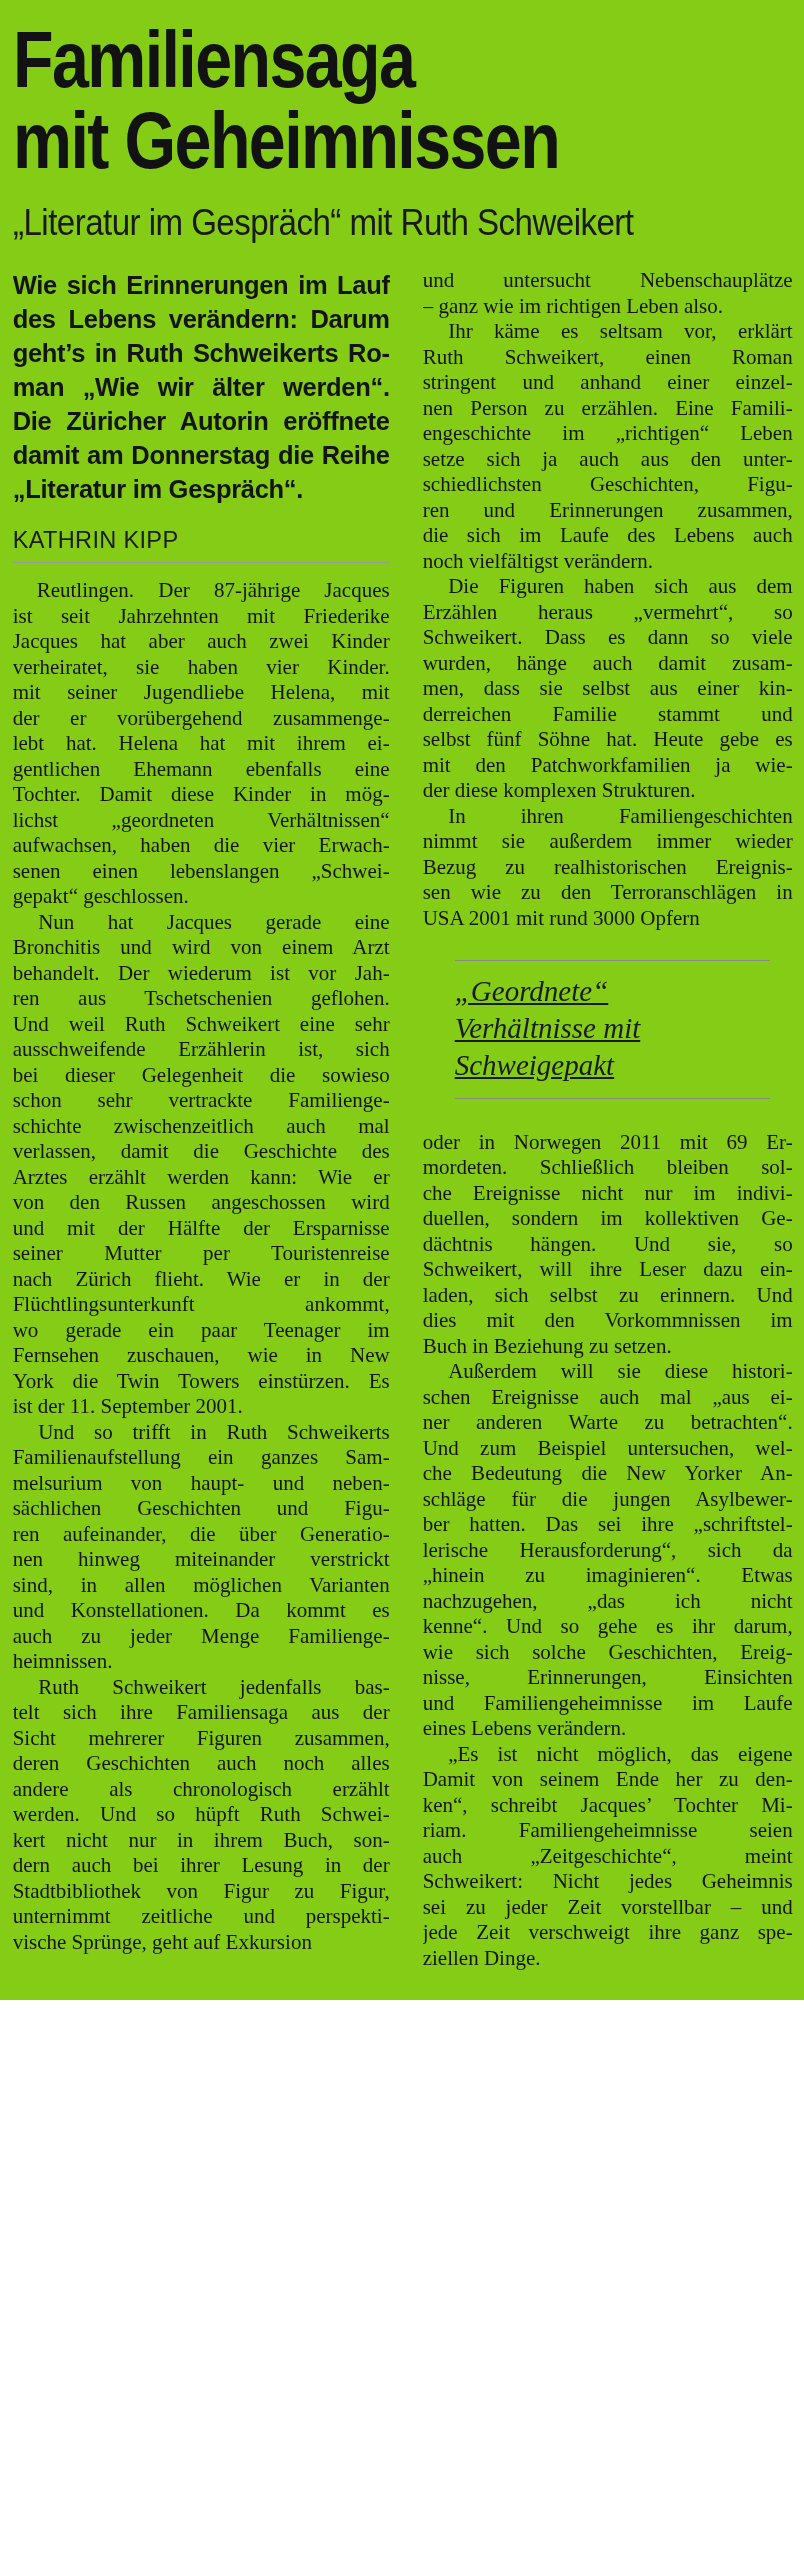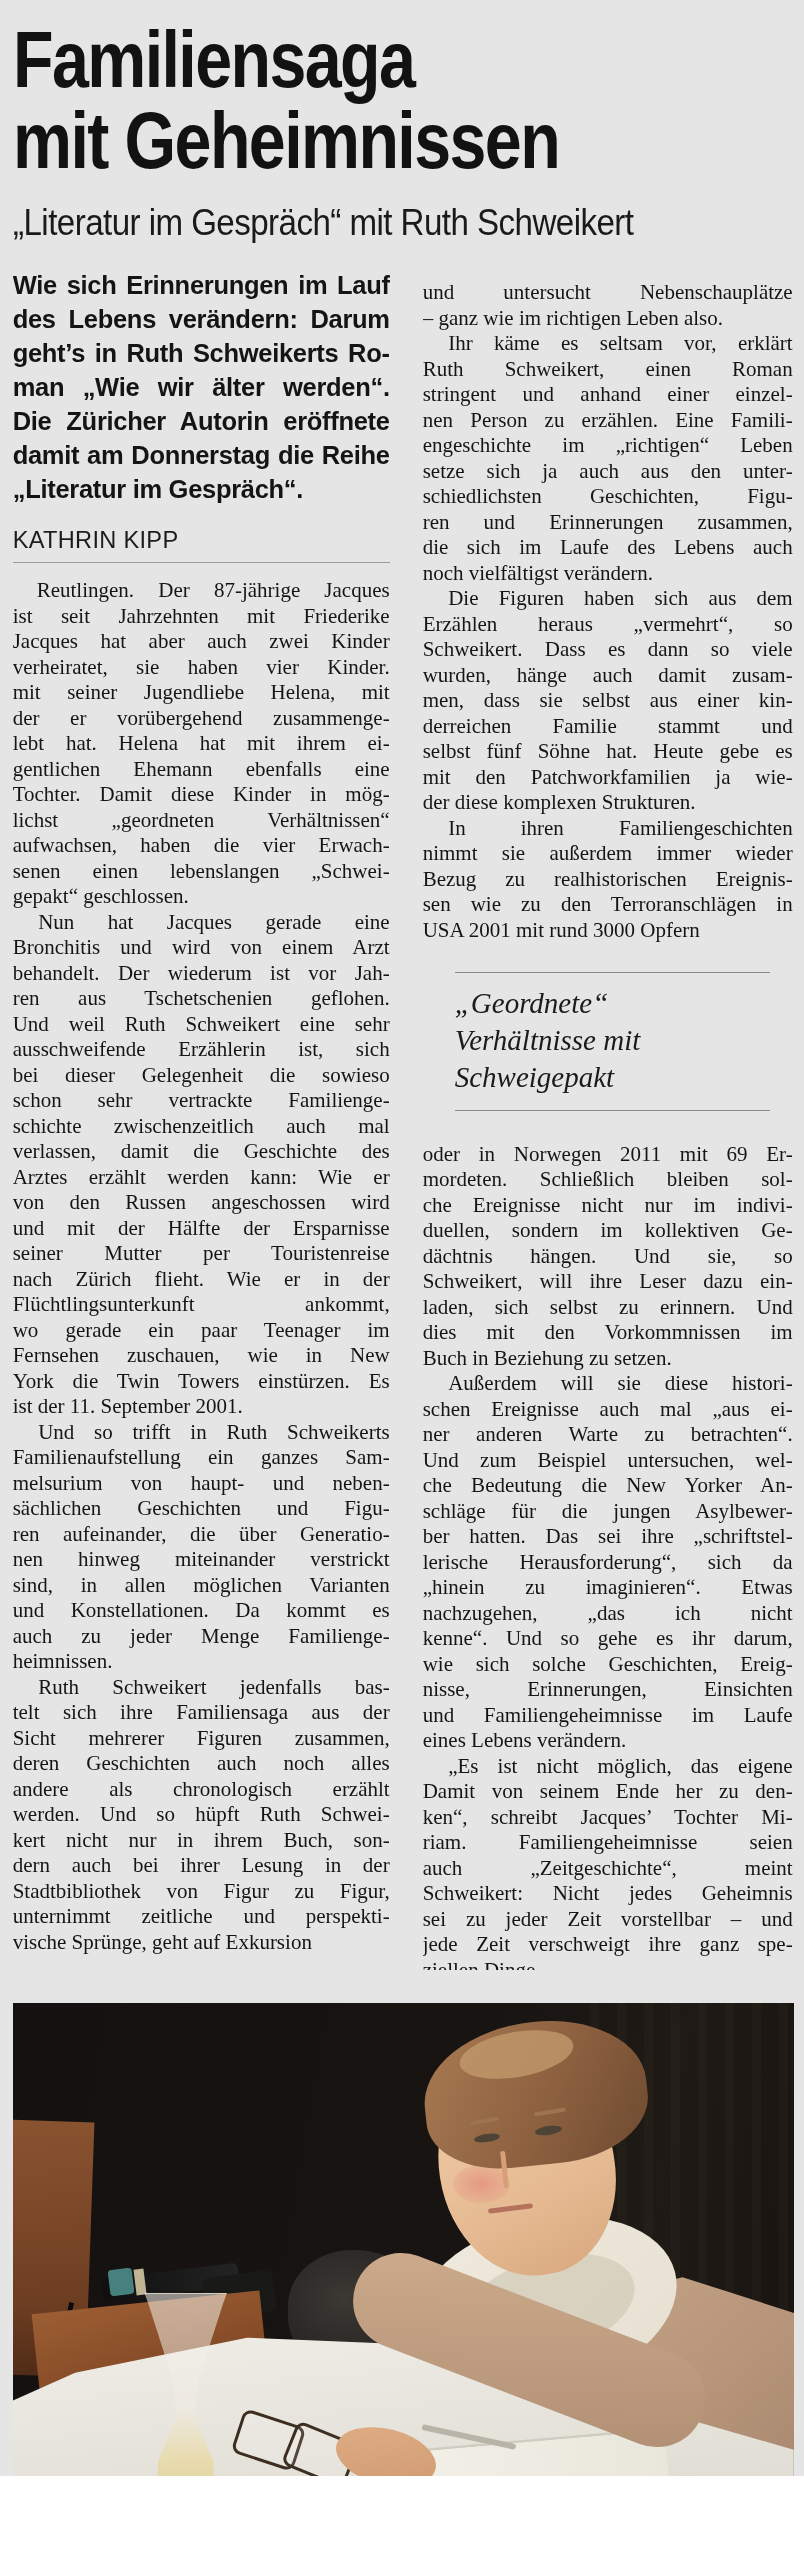--- a/index.html
+++ b/index.html
@@ -1,19 +1,19 @@
 <!DOCTYPE html>
 <html lang="de" style="font-size:10.2px"><head>
 <meta charset="utf-8">
 <style>
   html,body{margin:0;padding:0;background:#ffffff;}
   .page{
     position:relative;
-    width:805px;height:2476px;
-    background:#e5e5e5;
+    width:805px;height:2000px;
+    background:#84cc16;
     box-sizing:border-box;
     padding:19px 11.5px 0 12.7px;
     overflow:hidden;
     font-family:"Liberation Serif", serif;
     color:#171513;
   }
   
   .headline{
     font-family:"Liberation Sans", sans-serif;
     font-weight:bold;color:#121212;
@@ -37,29 +37,29 @@
   .lead{font-family:"Liberation Sans", sans-serif;font-weight:bold;
         font-size:25.5px;color:#141414;letter-spacing:-0.3px;}
   .lead .jline{height:34px;line-height:34px;}
   
   .byline-block{margin-top:20px;}
   .byline{font-family:"Liberation Sans", sans-serif;font-size:23.6px;line-height:28px;
           color:#1c1c1c;letter-spacing:0.3px;}
   .byline-rule{height:1.3px;background:#9b9b9b;margin-top:7.6px;}
   
   .bodytext{margin-top:15.3px;font-size:21px;line-height:25.5px;}
-  .colB .bodytext{margin-top:12px;}
+  .colB .bodytext{margin-top:0;}
   .jline{text-align:justify;text-align-last:justify;height:25.5px;overflow:hidden;}
   .jline.last{text-align-last:left;}
   .para.indent .jline.first{text-indent:25.5px;}
   .para b{font-weight:normal;margin-left:24px;}
   
   .pullquote{margin:29px 23px 31px 32px;border-top:1.3px solid #8a8a8a;border-bottom:1.3px solid #8a8a8a;
              padding:11.5px 0 14px 0;}
-  .pullquote .pqline{font-style:italic;font-size:29px;line-height:37px;color:#1b1b1b;}
+  .pullquote .pqline{font-style:italic;font-size:29px;line-height:37px;color:#1b1b1b;text-decoration:underline;}
   
   .photo{position:relative;margin-top:33px;width:781px;height:507px;overflow:hidden;
          background:linear-gradient(100deg,#151110 0%,#181412 55%,#1f1a15 78%,#17130f 100%);}
   .photo *{position:absolute;}
   .ph-streaks{right:0;top:0;width:204px;height:100%;
       background:repeating-linear-gradient(90deg,rgba(60,50,40,.18) 0 9px,rgba(0,0,0,0) 9px 27px);}
   .ph-lectern{left:-5.1px;top:118px;width:82px;height:255px;transform:rotate(2deg);
       background:linear-gradient(175deg,#8a5330,#6e3e22 70%,#4e2a16);}
   .ph-standbase{left:12.7px;top:421px;width:83px;height:89px;border-radius:50%;background:#2b2724;}
   .ph-mic-stand{left:105px;top:299px;width:9.6px;height:229px;transform:rotate(33deg);background:#0e0d0c;}

